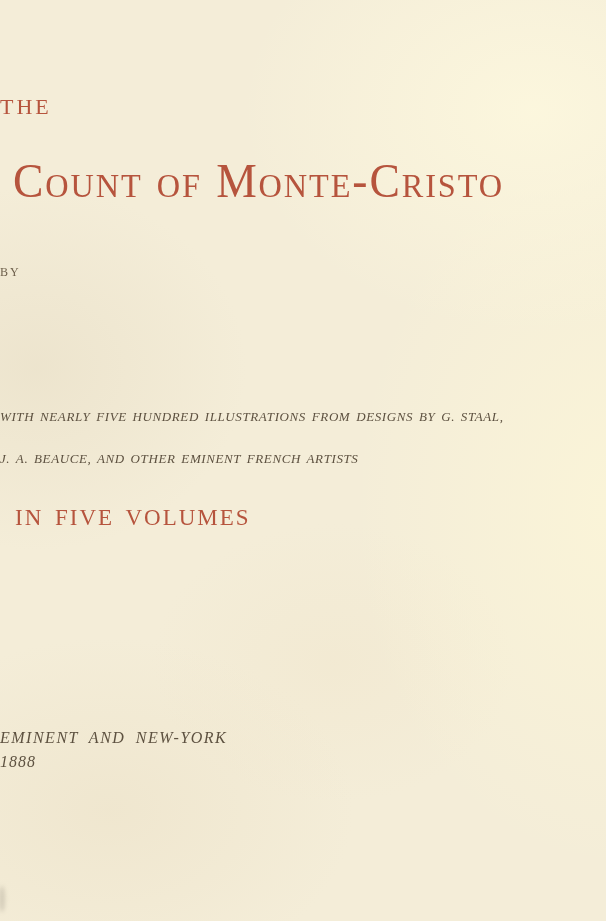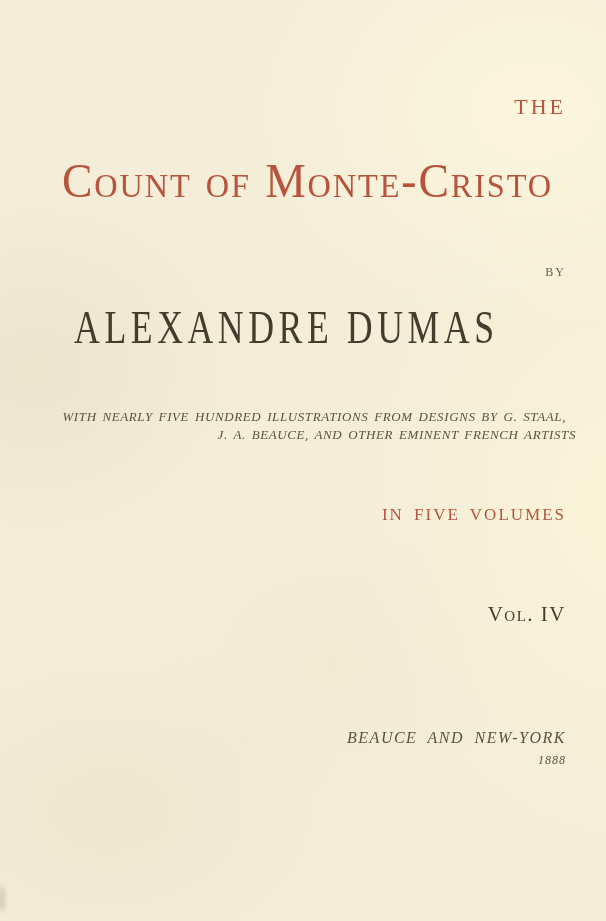--- a/index.html
+++ b/index.html
@@ -18,21 +18,21 @@
     position:relative;width:606px;height:921px;
     background:
       radial-gradient(420px 320px at 88% 12%, rgba(253,248,222,.85), rgba(253,248,222,0) 70%),
       radial-gradient(380px 520px at 102% 55%, rgba(252,246,216,.8), rgba(252,246,216,0) 70%),
       radial-gradient(300px 260px at 6% 40%, rgba(231,221,197,.55), rgba(231,221,197,0) 70%),
       radial-gradient(340px 240px at 18% 88%, rgba(235,224,198,.5), rgba(235,224,198,0) 72%),
       radial-gradient(260px 200px at 55% 72%, rgba(240,229,203,.4), rgba(240,229,203,0) 70%),
       var(--bg);
   }
   .line{
-    position:absolute;left:0;width:566px;text-align:right;
+    position:absolute;left:0;width:566px;text-align:left;
     line-height:1;white-space:nowrap;
   }
   .squeeze{display:inline-block;transform-origin:50% 50%;}
   .pretitle{
     top:96px;font-size:22px;letter-spacing:3px;color:var(--accent);
   }
   .title{
     top:157px;font-size:48px;color:var(--accent);
     font-variant:small-caps;letter-spacing:2px;word-spacing:1px;
     margin:0;font-weight:400;
@@ -43,64 +43,62 @@
   }
   .author{
     top:304px;font-size:47px;letter-spacing:6px;color:var(--ink);
   }
   .author .squeeze{transform:scaleX(.76);}
   .credit{
     font-size:13px;font-style:italic;letter-spacing:.6px;word-spacing:2px;
     color:var(--ink-soft);
   }
   .credit-1{top:410px;}
-  .credit-2{top:428px;padding-left:10px;}
+  .credit-2{top:452px;}
   .volumes{
-    top:506px;font-size:17px;letter-spacing:2px;word-spacing:4px;color:var(--accent);
+    top:506px;font-size:23px;letter-spacing:2px;word-spacing:4px;color:var(--accent);padding-left:15px;
   }
   .volume{
     top:604px;font-size:21px;font-variant:small-caps;letter-spacing:1.5px;color:var(--ink);
   }
   .publisher{
     top:703px;font-size:20px;font-style:italic;letter-spacing:1.5px;word-spacing:5px;
     color:#bb5a43;
   }
   .cities{
     top:730px;font-size:16px;font-style:italic;letter-spacing:1.5px;word-spacing:5px;
     color:var(--ink-soft);
   }
   .year{
-    top:754px;font-size:12px;font-style:italic;letter-spacing:1px;color:var(--ink-soft);
+    top:754px;font-size:16px;font-style:italic;letter-spacing:1px;color:var(--ink-soft);
   }
   .artifact{
     position:absolute;left:-1px;top:886px;width:6px;height:26px;
     background:#9a9284;opacity:.35;filter:blur(2px);border-radius:50%;
   }
 </style>
 </head>
 <body>
 
 <div class="page">
 
   <div class="line pretitle">THE</div>
 
   <h1 class="line title"><span class="squeeze">Count of Monte-Cristo</span></h1>
 
   <div class="line byline">BY</div>
 
-  <div class="line author"><span class="squeeze">ALEXANDRE DUMAS</span></div>
 
   <div class="line credit credit-1">WITH NEARLY FIVE HUNDRED ILLUSTRATIONS FROM DESIGNS BY G. STAAL,</div>
 
   <div class="line credit credit-2">J. A. BEAUCE, AND OTHER EMINENT FRENCH ARTISTS</div>
 
   <div class="line volumes">IN FIVE VOLUMES</div>
 
-  <div class="line volume">Vol. IV</div>
 
 
-  <div class="line cities">BEAUCE AND NEW-YORK</div>
+  <div class="line cities">EMINENT AND NEW-YORK</div>
 
   <div class="line year">1888</div>
 
   <div class="artifact"></div>
 
 </div>
 
 </body></html>

